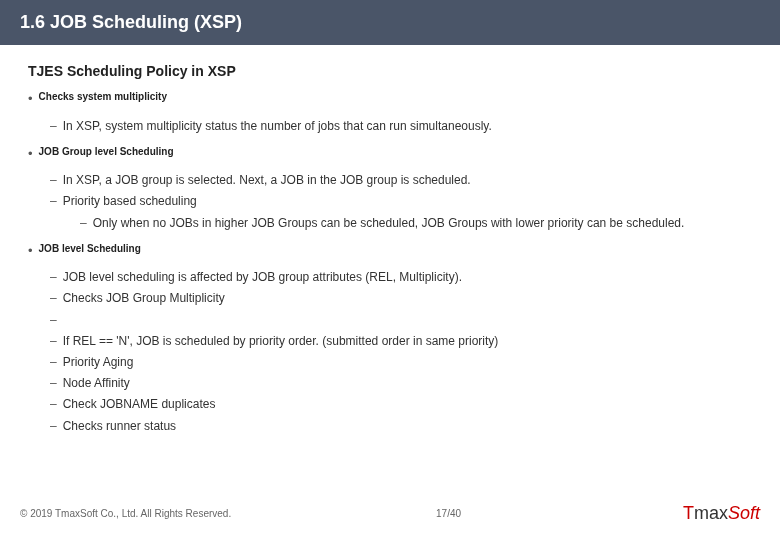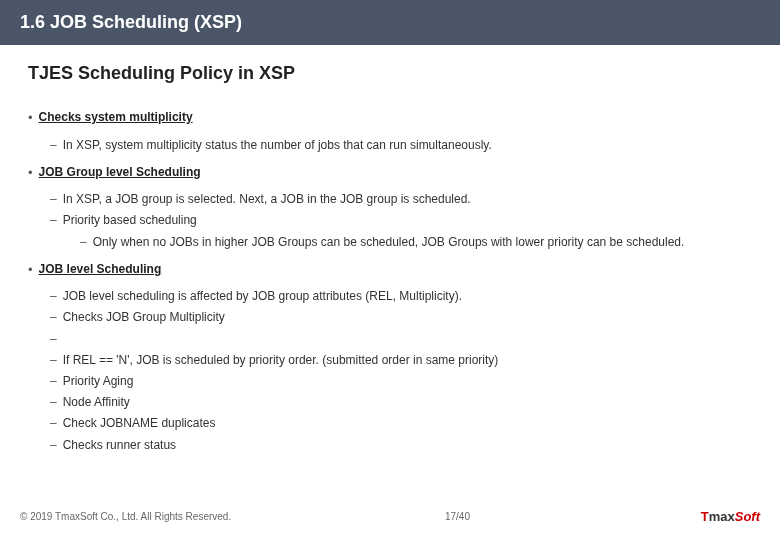--- a/index.html
+++ b/index.html
@@ -20,43 +20,42 @@
       font-weight: bold;
     }
 
     .content {
       padding: 18px 28px;
       font-size: 13px;
       color: #222;
     }
 
     .section-title {
-      font-size: 18px;
+      font-size: 14px;
       font-weight: bold;
-      margin-bottom: 24px;
+      margin-bottom: 10px;
     }
 
     .bullet-level1 {
       display: flex;
       align-items: flex-start;
       margin-bottom: 8px;
     }
 
     .bullet-level1 .bullet-marker {
       margin-right: 6px;
       color: #555;
       font-size: 13px;
       line-height: 1.5;
     }
 
     .bullet-level1 .bullet-label {
       font-weight: bold;
-      font-size: 12px;
+      font-size: 10px;
       line-height: 1.5;
-      text-decoration: underline;
     }
 
     .sub-items {
       margin-left: 22px;
       margin-bottom: 8px;
     }
 
     .sub-item {
       display: flex;
       align-items: flex-start;
@@ -101,22 +100,22 @@
       font-size: 10px;
       color: #666;
     }
 
     .footer-logo {
       display: flex;
       align-items: center;
     }
 
     .tmax-logo {
-      font-weight: bold;
-      font-size: 13px;
+      font-weight: normal;
+      font-size: 18px;
       color: #c00;
       margin-left: 17px;
     }
 
     .tmax-logo span {
       color: #333;
     }
   </style>
 </head>
 <body>

